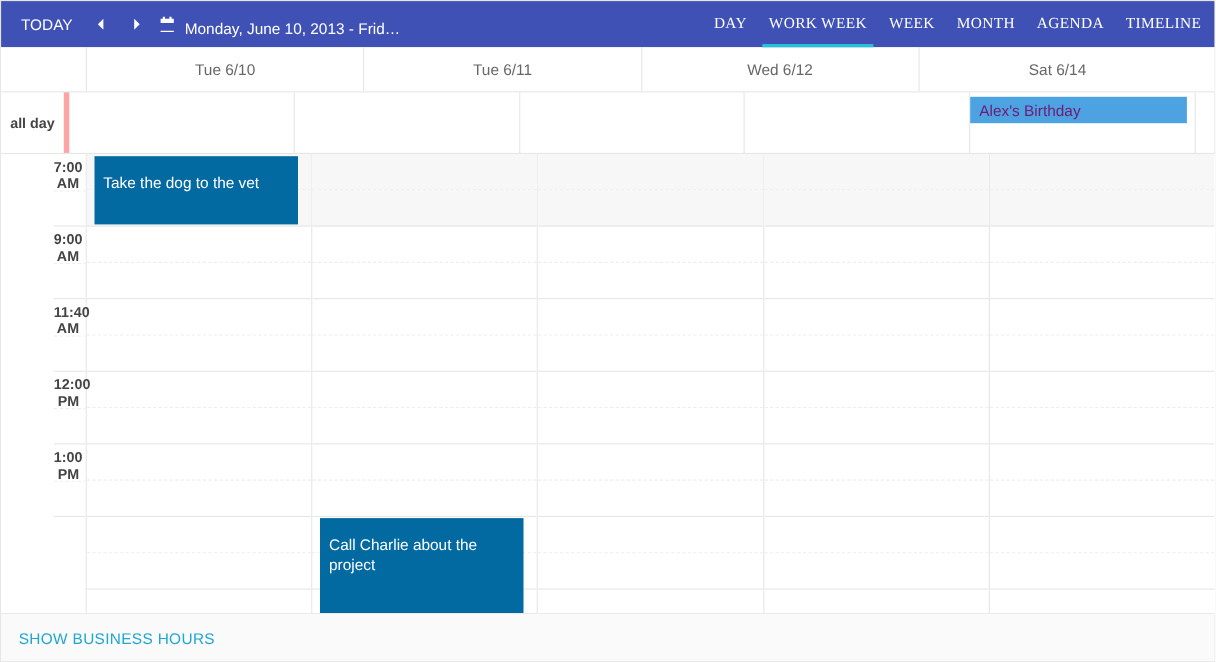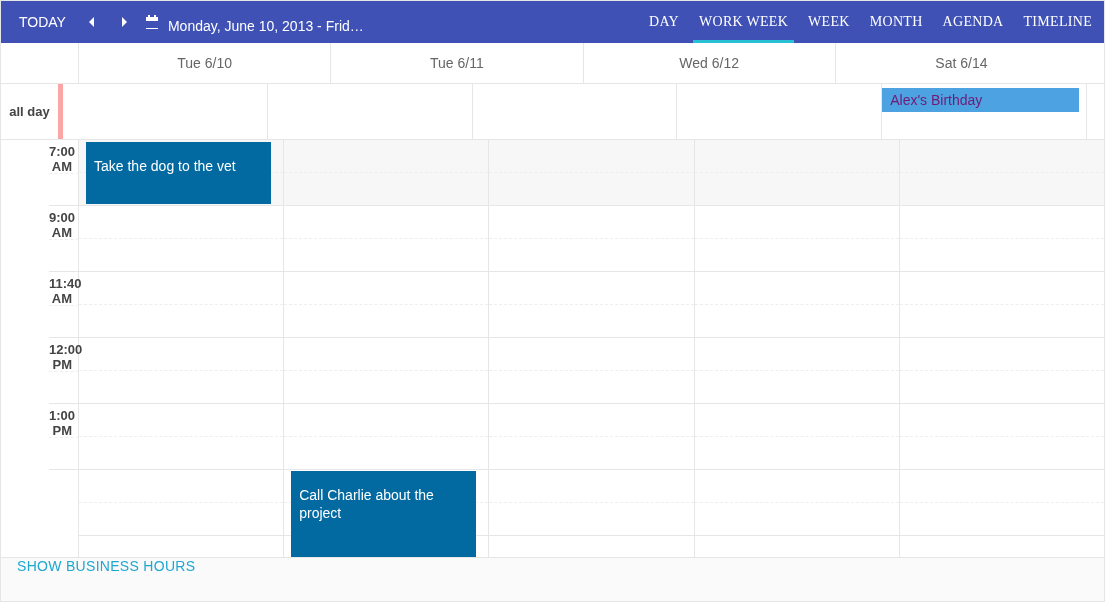--- a/index.html
+++ b/index.html
@@ -41,21 +41,21 @@
   .hour-label::after { content:""; position:absolute; left:0; right:-1px; top:33px; border-bottom:1px dashed #eee; }
   .day-cols { flex:1; display:flex; position:relative; }
   .day-col { flex:1; border-right:1px solid #e6e6e6; position:relative; }
   .day-col:last-child { border-right:none; }
   .slot { height:33px; border-bottom:1px dashed #eee; cursor:cell; }
   .slot.major { border-bottom:1px solid #e6e6e6; }
   .slot.nonwork { background:#f7f7f7; }
   .event { position:absolute; left:7px; right:12px; background:#0369a1; color:#fff; padding:16px 8px; font-size:14px; border-radius:0; cursor:pointer; line-height:1.25; }
 
   
-  .footer { height:44px; border-top:1px solid #e6e6e6; background:#fafafa; display:flex; align-items:flex-start; padding-left:16px; }
+  .footer { height:44px; border-top:1px solid #e6e6e6; background:#fafafa; display:flex; align-items:center; padding-left:16px; }
   .footer a { color:#1ea7d1; font-size:14px; letter-spacing:.3px; cursor:pointer; text-decoration:none; }
 
   
   .time-grid-wrap::-webkit-scrollbar { width:17px; }
   .time-grid-wrap::-webkit-scrollbar-track { background:#f1f1f1; }
   .time-grid-wrap::-webkit-scrollbar-thumb { background:#c1c1c1; }
 </style>
 </head>
 <body>
 

